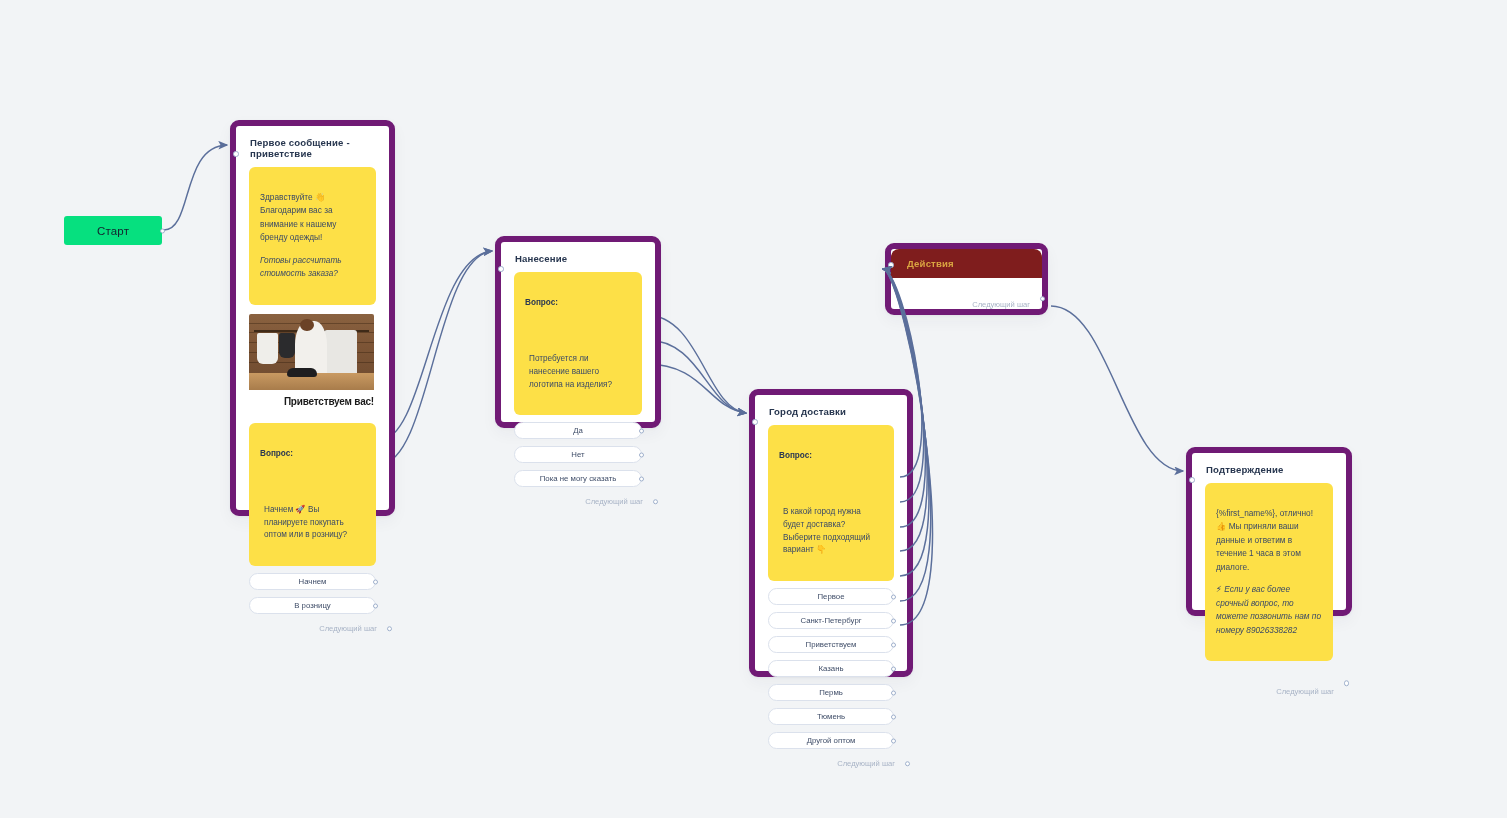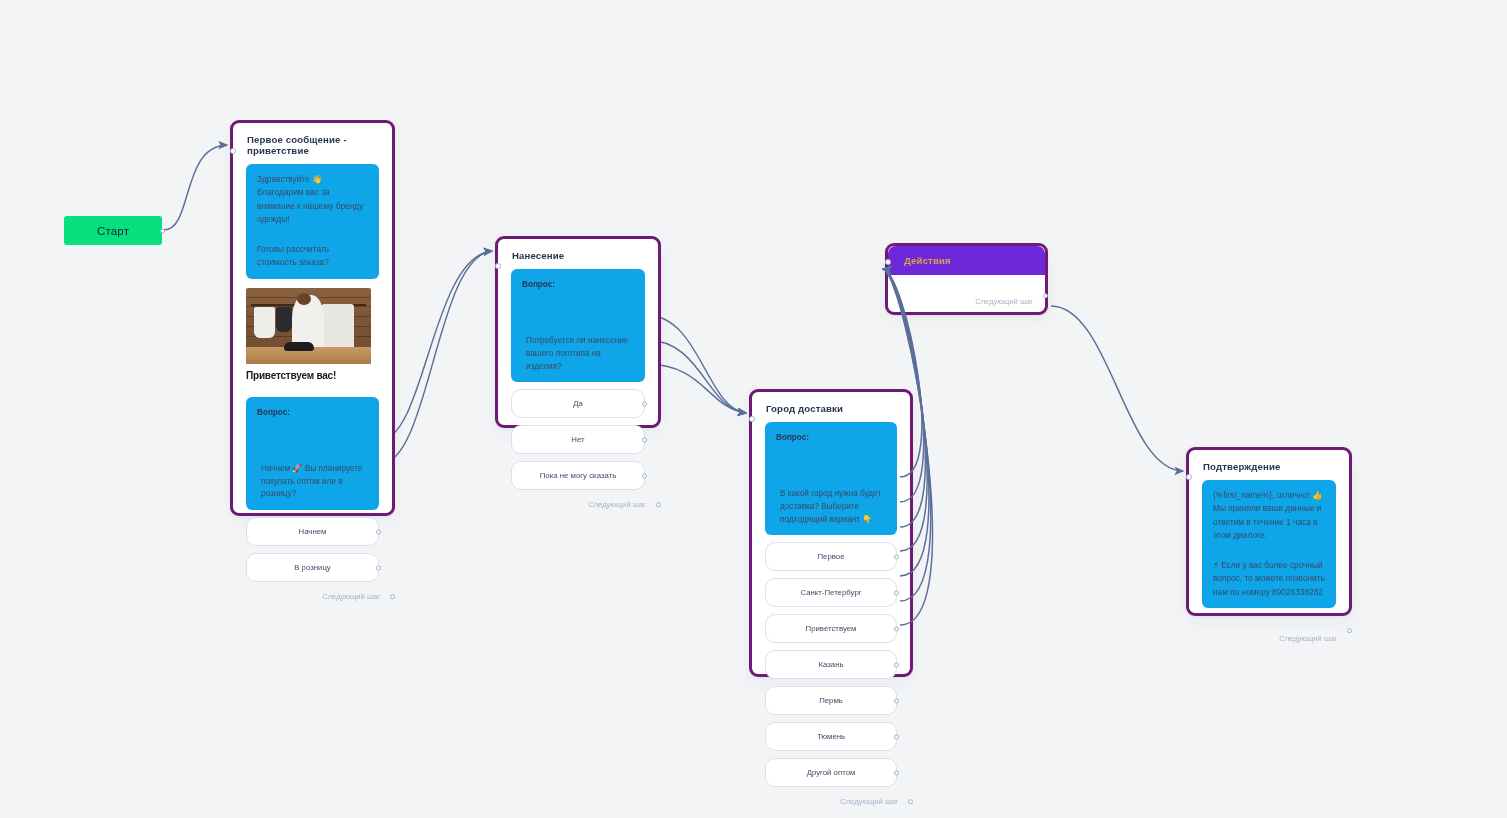--- a/index.html
+++ b/index.html
@@ -25,45 +25,45 @@
     left: 64px; top: 216px; width: 98px; height: 29px;
     background: #06e07f; border-radius: 3px;
     display: flex; align-items: center; justify-content: center;
     color: #15212e; font-size: 11.5px; letter-spacing: .2px;
   }
 
   
   .card {
     position: absolute; z-index: 2;
     background: #ffffff;
-    border: 3px solid #701a75;
+    border: 6px solid #701a75;
     border-radius: 9px;
     box-shadow: 0 1px 3px rgba(40,55,80,.055), 0 6px 16px rgba(40,55,80,.045);
   }
   .card-title {
     font-size: 9.6px; font-weight: bold; color: #27364f;
     letter-spacing: .15px;
     padding: 11px 14px 0 14px;
   }
   .card.actions { background:#fff; }
   .card.actions .actions-head {
-    background:#6d28d9; border-radius: 8px 8px 0 0;
+    background:#7f1d1d; border-radius: 8px 8px 0 0;
     padding: 9px 14px 9px 16px;
   }
   .card.actions .actions-head .card-title { padding:0; color:#d9a441; }
 
   .card-body { padding: 8px 13px 0 13px; }
 
   .bubble {
-    background: #0ea5e9;
+    background: #fde047;
     border-radius: 6px;
-    padding: 9px 11px;
+    padding: 24px 11px;
     font-size: 8.3px; line-height: 1.62; color: #3b4a66;
   }
-  .bubble p + p { margin-top: 16px; }
+  .bubble p + p { margin-top: 9px; font-style: italic; }
 
   .q-label { font-size: 8.2px; font-weight: bold; color: #2a3752; margin-bottom: 3px; }
   .q-text  { font-size: 8.2px; line-height: 1.55; color: #3b4a66; padding-left: 4px; margin-top: 44px; }
 
   .media { margin: 9px 0 0 0; }
   .media-photo {
     width: 125px; height: 76px; border-radius: 2px 2px 0 0;
     position: relative; overflow: hidden;
     background:
       linear-gradient(180deg,#8a6240 0%,#7d5536 40%,#6d4a2f 100%);
@@ -91,28 +91,28 @@
     position:absolute; left:0; right:0; bottom:0; height:22%;
     background:linear-gradient(180deg,#c99a62,#b7enter 100%);
     background:linear-gradient(180deg,#c99a62,#a87c4b);
   }
   .media-photo .bag {
     position:absolute; left:30%; bottom:16%; width:24%; height:12%;
     background:#1e1e20; border-radius:6px 6px 3px 3px;
   }
   .media-caption {
     width:125px; background:#fff; border-radius:0 0 2px 2px;
-    text-align:left; padding:6px 0 8px 0;
+    text-align:right; padding:6px 0 8px 0;
     font-size:10px; font-weight:bold; color:#1a1a1a; letter-spacing:-.2px;
   }
 
   .opt {
     position: relative;
     margin-top: 7px;
-    height: 29px;
+    height: 17px;
     background: #fff;
     border: 1px solid #dbe1ec;
     border-radius: 10px;
     display: flex; align-items: center; justify-content: center;
     font-size: 7.8px; color: #3f4d68;
   }
   .port {
     position: absolute; width: 5px; height: 5px;
     border: 1px solid #9fb0cc; background: #fff; border-radius: 50%;
     top: 50%; transform: translateY(-50%);

